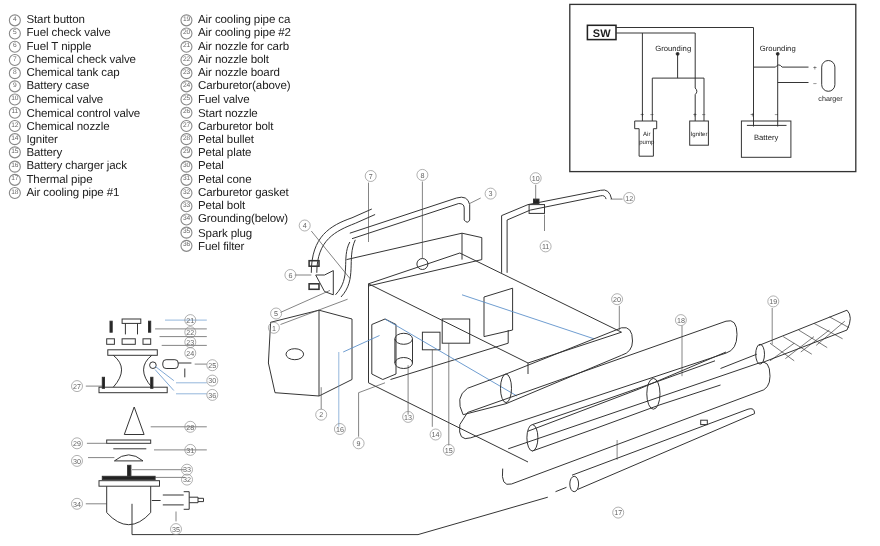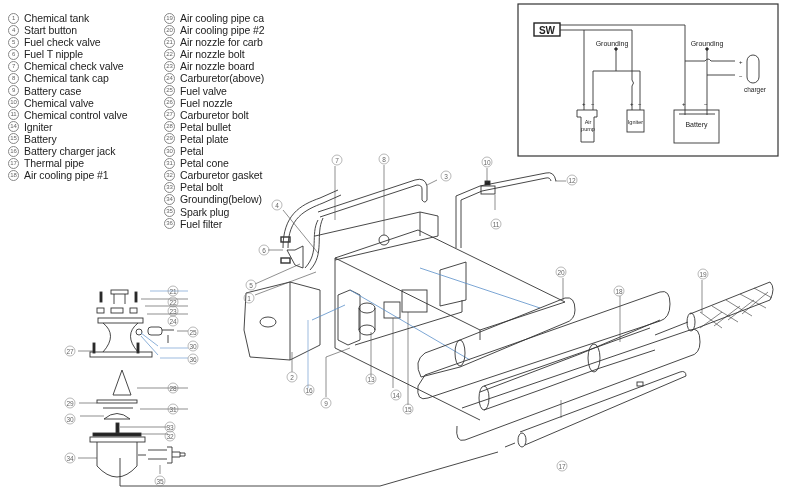--- a/index.html
+++ b/index.html
@@ -11,24 +11,20 @@
   #legend-right { left:164px; }
   svg { position:absolute; left:0; top:0; }
   .callout { font-family:"Liberation Sans", sans-serif; font-size:6.5px; fill:#666; }
   .lbl { font-family:"Liberation Sans", sans-serif; fill:#222; }
 </style>
 </head>
 <body>
 
 <div class="legend" id="legend-left">
     <div class="row">
-      <span class="num">1</span>
-      <span>Chemical tank</span>
-    </div>
-    <div class="row">
       <span class="num">4</span>
       <span>Start button</span>
     </div>
     <div class="row">
       <span class="num">5</span>
       <span>Fuel check valve</span>
     </div>
     <div class="row">
       <span class="num">6</span>
       <span>Fuel T nipple</span>
@@ -47,20 +43,24 @@
     </div>
     <div class="row">
       <span class="num">10</span>
       <span>Chemical valve</span>
     </div>
     <div class="row">
       <span class="num">11</span>
       <span>Chemical control valve</span>
     </div>
     <div class="row">
+      <span class="num">12</span>
+      <span>Chemical nozzle</span>
+    </div>
+    <div class="row">
       <span class="num">14</span>
       <span>Igniter</span>
     </div>
     <div class="row">
       <span class="num">15</span>
       <span>Battery</span>
     </div>
     <div class="row">
       <span class="num">16</span>
       <span>Battery charger jack</span>
@@ -98,21 +98,21 @@
     <div class="row">
       <span class="num">24</span>
       <span>Carburetor(above)</span>
     </div>
     <div class="row">
       <span class="num">25</span>
       <span>Fuel valve</span>
     </div>
     <div class="row">
       <span class="num">26</span>
-      <span>Fuel nozzle</span>
+      <span>Start nozzle</span>
     </div>
     <div class="row">
       <span class="num">27</span>
       <span>Carburetor bolt</span>
     </div>
     <div class="row">
       <span class="num">28</span>
       <span>Petal bullet</span>
     </div>
     <div class="row">

